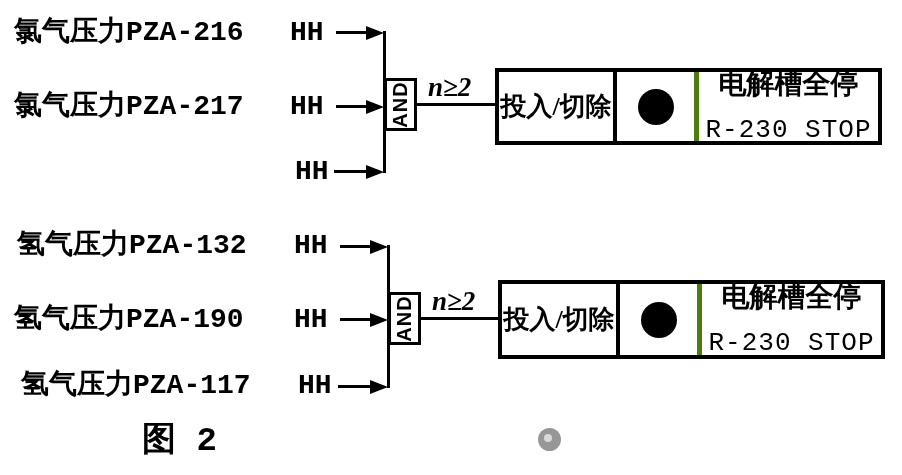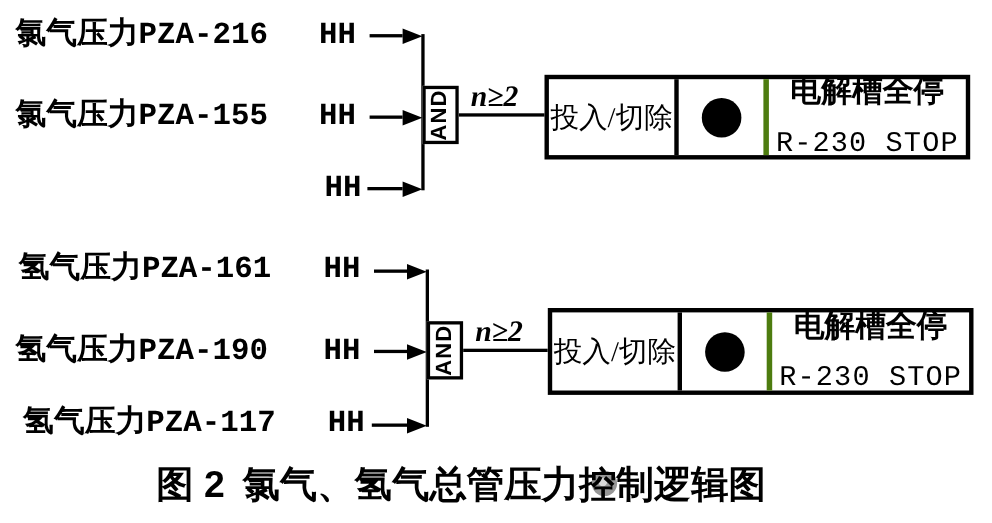--- a/index.html
+++ b/index.html
@@ -16,49 +16,49 @@
   .andbox{position:absolute;width:33px;height:53px;border:3px solid #000;background:#fff;
           box-sizing:border-box;display:flex;align-items:center;justify-content:center;z-index:3;}
   .andtext{transform:rotate(-90deg);font-family:"Liberation Sans","DejaVu Sans",sans-serif;
            font-weight:bold;font-size:20px;letter-spacing:1px;}
   .outline{position:absolute;height:3px;background:#000;}
   .cond{position:absolute;font-style:italic;font-weight:bold;font-size:27px;white-space:nowrap;
         font-family:"Liberation Serif","DejaVu Serif",serif;}
   .obox{position:absolute;width:387px;border:4px solid #000;background:#fff;
         box-sizing:border-box;display:flex;align-items:stretch;z-index:3;}
   .cell{display:flex;align-items:center;justify-content:center;}
-  .c1{width:114px;font-weight:normal;font-size:26px;white-space:nowrap;}
+  .c1{width:114px;font-weight:bold;font-size:26px;white-space:nowrap;}
   .c2{width:77px;border-left:4px solid #000;}
   .c3{flex:1;border-left:5px solid #4d7c0f;flex-direction:column;gap:17px;}
   .dot{width:36px;height:36px;border-radius:50%;background:#000;}
   .act1{font-weight:bold;font-size:28px;line-height:30px;white-space:nowrap;}
   .act2{font-weight:normal;font-size:26px;line-height:28px;white-space:nowrap;letter-spacing:1px;
         font-family:"Liberation Mono","DejaVu Sans Mono",monospace;}
-  .caption{position:absolute;left:142px;top:421px;display:flex;gap:16px;z-index:2;
-           font-family:Liberation Sans, sans-serif;font-weight:bold;
+  .caption{position:absolute;left:142px;top:421px;display:flex;gap:2px;z-index:2;
+           font-family:Liberation Mono, monospace;font-weight:bold;
            font-size:34px;line-height:40px;white-space:nowrap;}
   .wmtext{position:absolute;left:625px;top:424px;z-index:1;color:#a8a8a8;font-size:27px;
           line-height:30px;letter-spacing:5px;white-space:nowrap;
           font-family:"Liberation Sans","DejaVu Sans",sans-serif;}
   .wmicon{position:absolute;left:538px;top:428px;width:23px;height:23px;border-radius:50%;
           background:#979797;z-index:1;}
   .wmicon span{position:absolute;left:6px;top:6px;width:8px;height:8px;border-radius:50%;
           background:#d9d9d9;}
 </style>
 </head>
 <body>
 
 <div class="canvas">
 
   <div class="lbl" style="left:14px;top:18px">氯气压力PZA-216</div>
   <div class="hh" style="left:290px;top:18px">HH</div>
   <div class="stem" style="left:336px;top:31px;width:30px"></div>
   <div class="ahead" style="left:366px;top:26px"></div>
 
-  <div class="lbl" style="left:14px;top:92px">氯气压力PZA-155</div>
+  <div class="lbl" style="left:14px;top:92px">氯气压力PZA-217</div>
   <div class="hh" style="left:290px;top:92px">HH</div>
   <div class="stem" style="left:336px;top:105px;width:30px"></div>
   <div class="ahead" style="left:366px;top:100px"></div>
 
   <div class="hh" style="left:295px;top:157px">HH</div>
   <div class="stem" style="left:334px;top:170px;width:32px"></div>
   <div class="ahead" style="left:366px;top:165px"></div>
 
   <div class="bus" style="left:383px;top:31px;height:142px"></div>
 
@@ -73,21 +73,21 @@
     <div class="cell c1">投入/切除</div>
     <div class="cell c2">
       <div class="dot"></div>
     </div>
     <div class="cell c3">
       <div class="act1">电解槽全停</div>
       <div class="act2">R-230 STOP</div>
     </div>
   </div>
 
-  <div class="lbl" style="left:17px;top:231px">氢气压力PZA-161</div>
+  <div class="lbl" style="left:17px;top:231px">氢气压力PZA-132</div>
   <div class="hh" style="left:294px;top:231px">HH</div>
   <div class="stem" style="left:340px;top:245px;width:30px"></div>
   <div class="ahead" style="left:370px;top:240px"></div>
 
   <div class="lbl" style="left:14px;top:305px">氢气压力PZA-190</div>
   <div class="hh" style="left:294px;top:305px">HH</div>
   <div class="stem" style="left:340px;top:318px;width:30px"></div>
   <div class="ahead" style="left:370px;top:313px"></div>
 
   <div class="lbl" style="left:21px;top:371px">氢气压力PZA-117</div>
@@ -114,16 +114,15 @@
       <div class="act2">R-230 STOP</div>
     </div>
   </div>
 
   <div class="wmicon">
       <span></span>
     </div>
 
   <div class="caption">
     <span>图 2</span>
-    <span>氯气、氢气总管压力控制逻辑图</span>
   </div>
 
 </div>
 
 </body></html>

